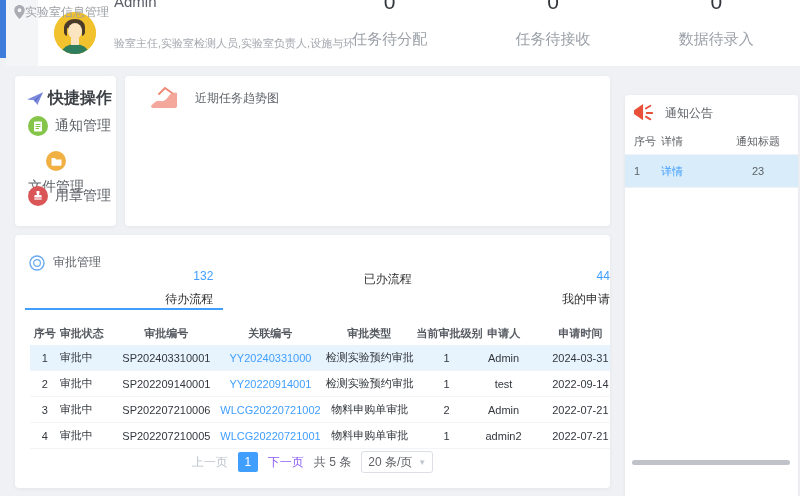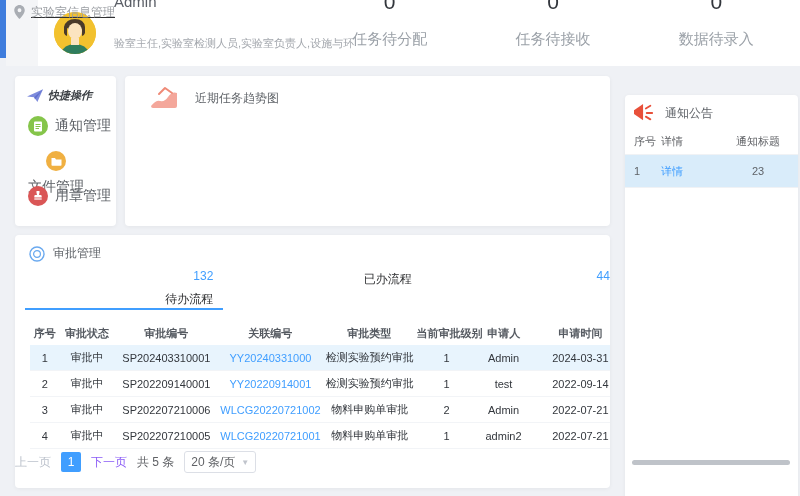--- a/index.html
+++ b/index.html
@@ -14,34 +14,34 @@
     position:absolute;
     background:#fff;
     border-radius:4px;
     box-shadow:0 1px 4px rgba(0,0,0,.05);
   }
 
   
   .header { position:absolute; left:38px; top:0; width:762px; height:66px; background:#fff; overflow:hidden; }
   .left-accent { position:absolute; left:0; top:0; width:6px; height:58px; background:#3f7ddd; }
   .top-gutter { position:absolute; left:6px; top:0; width:32px; height:66px; background:#f4f5f7; }
-  .breadcrumb { position:absolute; left:14px; top:3px; height:18px; display:flex; align-items:center; gap:6px; z-index:5;text-decoration:underline; }
+  .breadcrumb { position:absolute; left:14px; top:3px; height:18px; display:flex; align-items:center; z-index:5; }
   .breadcrumb span { font-size:12px; color:#9b9ea3; }
   .avatar { position:absolute; left:16px; top:12px; width:42px; height:42px; border-radius:50%; overflow:hidden; background:#f2c12e; }
   .user-name { position:absolute; left:76px; top:-7px; font-size:15px; color:#5a5e66; }
   .user-roles { position:absolute; left:76px; top:36px; font-size:11px; color:#a3a7ad; white-space:nowrap; }
   .stats { position:absolute; left:270px; top:0; width:490px; height:66px; display:flex; }
   .stat { width:33.33%; text-align:center; position:relative; }
   .stat .val { position:absolute; top:-10px; left:0; right:0; font-size:21px; color:#32363c; }
   .stat .lbl { position:absolute; top:30px; left:0; right:0; font-size:15px; color:#9ba1a8; }
 
   
   .quick { left:15px; top:76px; width:101px; height:150px; }
   .quick-head { position:absolute; left:12px; top:12px; display:flex; align-items:center; gap:5px; }
-  .quick-head span { font-size:11px; font-weight:bold; color:#3c4045;font-style:italic; }
+  .quick-head span { font-size:16px; font-weight:bold; color:#3c4045; }
   .q-item { position:absolute; left:13px; display:flex; align-items:center; gap:7px; }
   .q-item .bubble { width:20px; height:20px; border-radius:50%; display:flex; align-items:center; justify-content:center; }
   .q-item span.t { font-size:14px; color:#5f6368; }
   .q1 { top:40px; } .q2 { top:75px;flex-direction:column; } .q3 { top:110px; }
   .b-green { background:#85c54a; } .b-amber { background:#f0b042; } .b-red { background:#da5656; }
 
   
   .trend { left:125px; top:76px; width:485px; height:150px; }
   .trend-head { position:absolute; left:24px; top:10px; display:flex; align-items:center; gap:16px; }
   .trend-head span { font-size:12px; color:#5f6368; }
@@ -55,39 +55,39 @@
   .n-row.head { color:#606266; }
   .n-row.data { height:33px; background:#d9ecfa; }
   .n-c0 { width:36px; padding-left:9px; }
   .n-c1 { width:62px; }
   .n-c2 { width:70px; text-align:center; }
   .link { color:#409EFF; cursor:pointer; }
   .h-scrollbar { position:absolute; left:7px; top:365px; width:158px; height:5px; border-radius:3px; background:#bfc3c9; }
 
   
   .approval { left:15px; top:235px; width:595px; height:253px; overflow:hidden; }
-  .ap-head { position:absolute; left:14px; top:10px; display:flex; align-items:center; gap:8px; }
+  .ap-head { position:absolute; left:14px; top:19px; display:flex; align-items:center; gap:8px; }
   .ap-head span { font-size:12px; color:#5f6368; }
   .tabs { position:absolute; left:0; top:28px; width:595px; height:48px; display:flex; }
   .tab { width:33.33%; text-align:right; cursor:pointer; position:relative; }
   .tab .cnt { font-size:12px; color:#409EFF; margin-top:6px; }
   .tab .tl { font-size:12px; color:#303133; margin-top:8px; }
   .tab-line { position:absolute; left:10px; top:73px; width:198px; height:2px; background:#409EFF; }
 
   .ap-table { position:absolute; left:15px; top:86px; width:600px; }
   .t-row { display:flex; align-items:center; height:24px; font-size:11px; color:#33373d; white-space:nowrap; }
   .t-row.body { height:26px; border-bottom:1px solid #f2f4f7; }
   .t-row.hl { background:#e8f4fd; }
-  .c0{width:30px;text-align:center;} .c1{width:55px;text-align:center;}
+  .c0{width:30px;text-align:center;} .c1{width:55px;}
   .c2{width:105px;text-align:center;} .c3{width:105px;text-align:center;}
   .c4{width:95px;text-align:center;} .c5{width:60px;text-align:center;}
   .c6{width:55px;text-align:center;} .c7{width:100px;text-align:center;}
   .t-row.head { color:#555a61; font-weight:bold; font-size:11px; }
 
-  .pager { position:absolute; left:0; top:216px; width:595px; display:flex; align-items:center; justify-content:flex-start; gap:10px; font-size:12px; }
+  .pager { position:absolute; left:0; top:216px; width:595px; display:flex; align-items:center; justify-content:center; gap:10px; font-size:12px; }
   .pg-prev { color:#bcc2cc; cursor:pointer; }
   .pg-next { color:#8b5cf6; cursor:pointer; }
   .pg-page { width:20px; height:20px; background:#409EFF; color:#fff; border-radius:2px; display:flex; align-items:center; justify-content:center; font-size:12px; cursor:pointer; }
   .pg-total { color:#606266; }
   .pg-size { border:1px solid #dcdfe6; border-radius:3px; height:22px; padding:0 6px; display:flex; align-items:center; gap:6px; color:#606266; cursor:pointer; background:#fff; }
   .pg-size .chev { font-size:8px; color:#c0c4cc; }
 </style>
 </head>
 <body>
 
@@ -213,20 +213,21 @@
   <div class="tabs">
     <div class="tab">
       <div class="cnt">132</div>
       <div class="tl">待办流程</div>
     </div>
     <div class="tab">
       <div class="tl">已办流程</div>
     </div>
     <div class="tab">
       <div class="cnt">44</div>
+      <div class="tl">我的申请</div>
     </div>
   </div>
   <div class="tab-line"></div>
 
   <div class="ap-table">
     <div class="t-row head">
       <div class="c0">序号</div>
       <div class="c1">审批状态</div>
       <div class="c2">审批编号</div>
       <div class="c3">关联编号</div>

